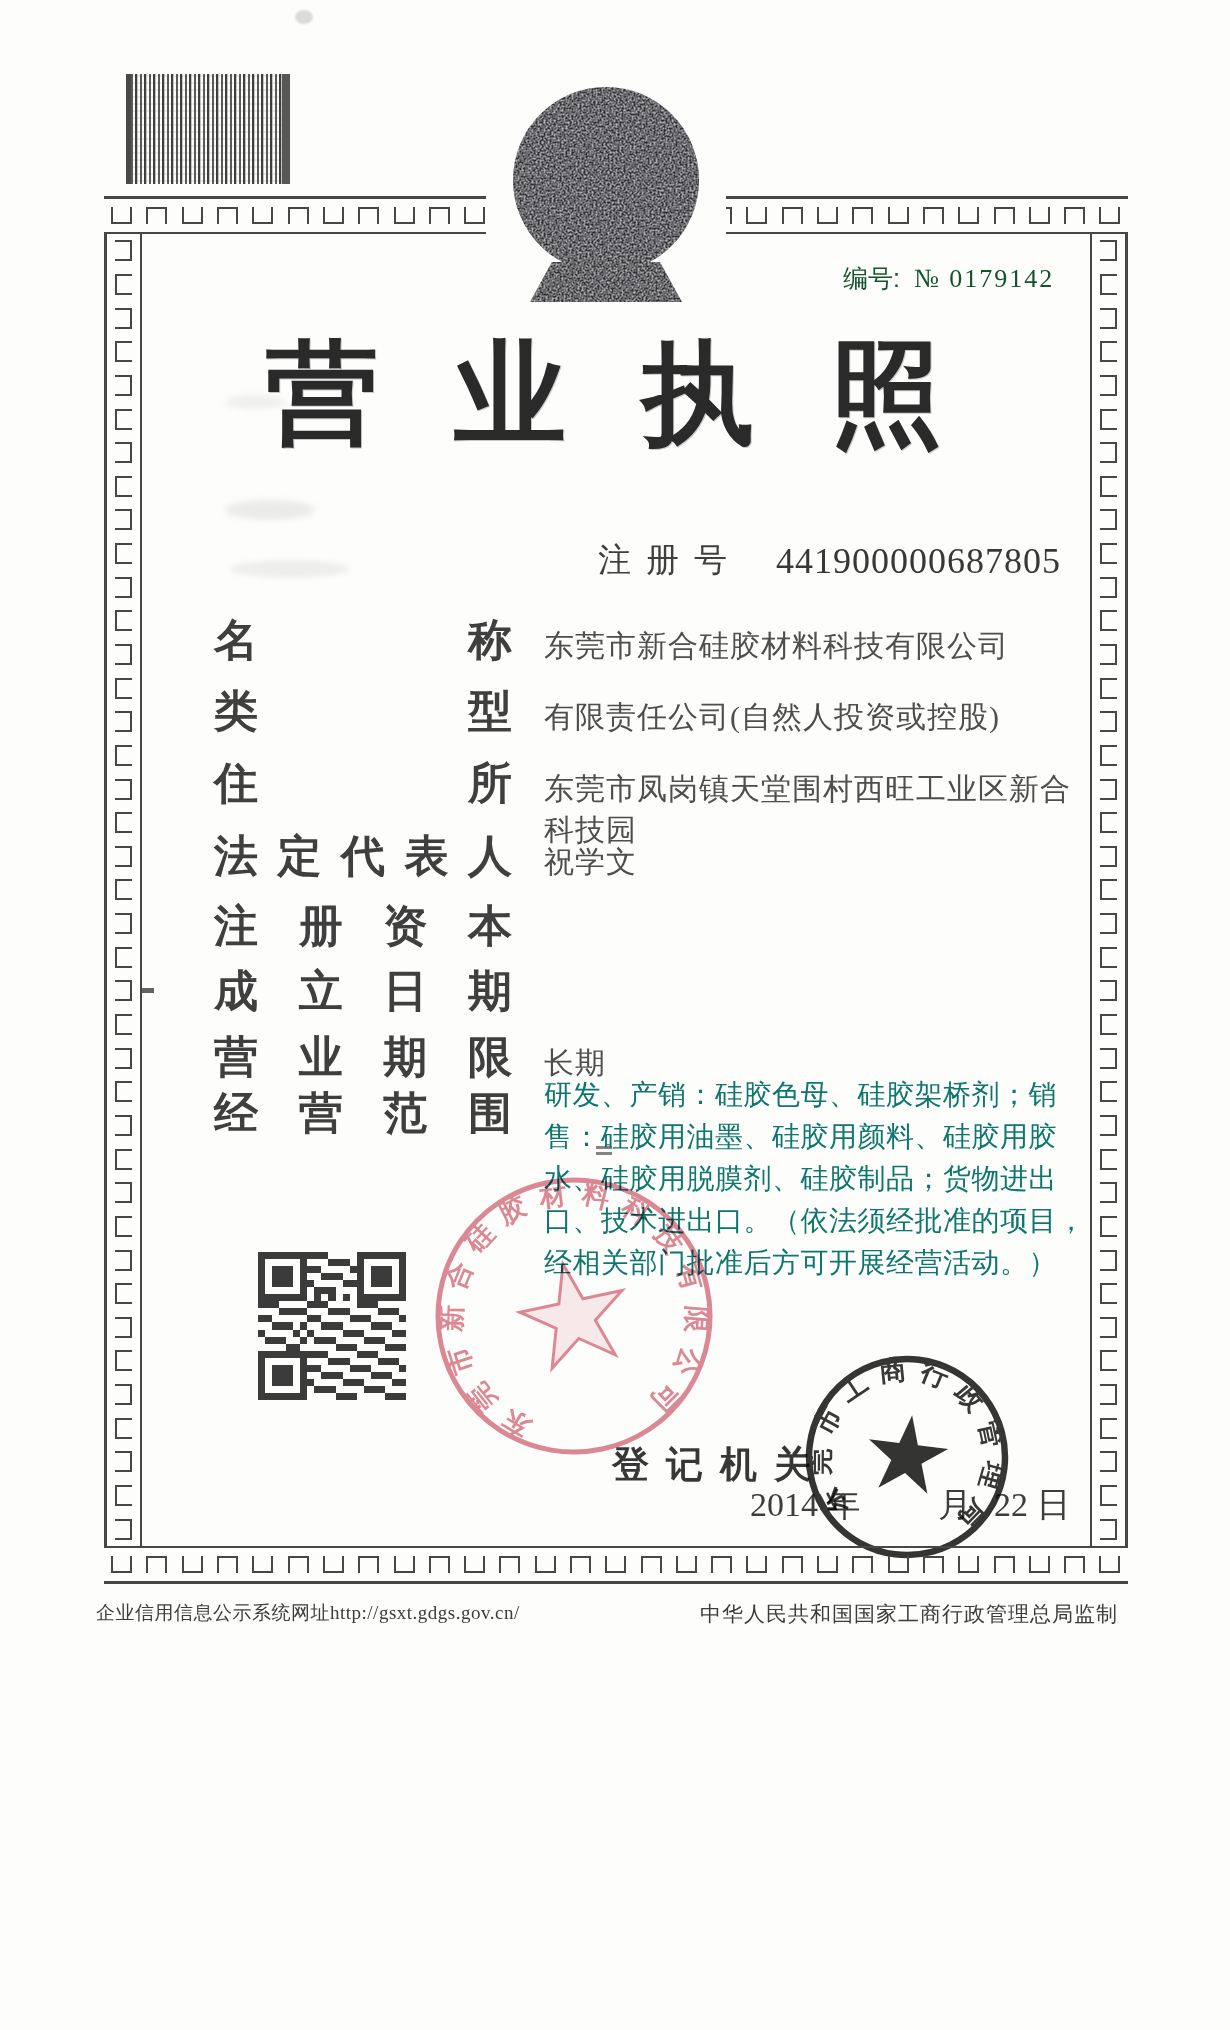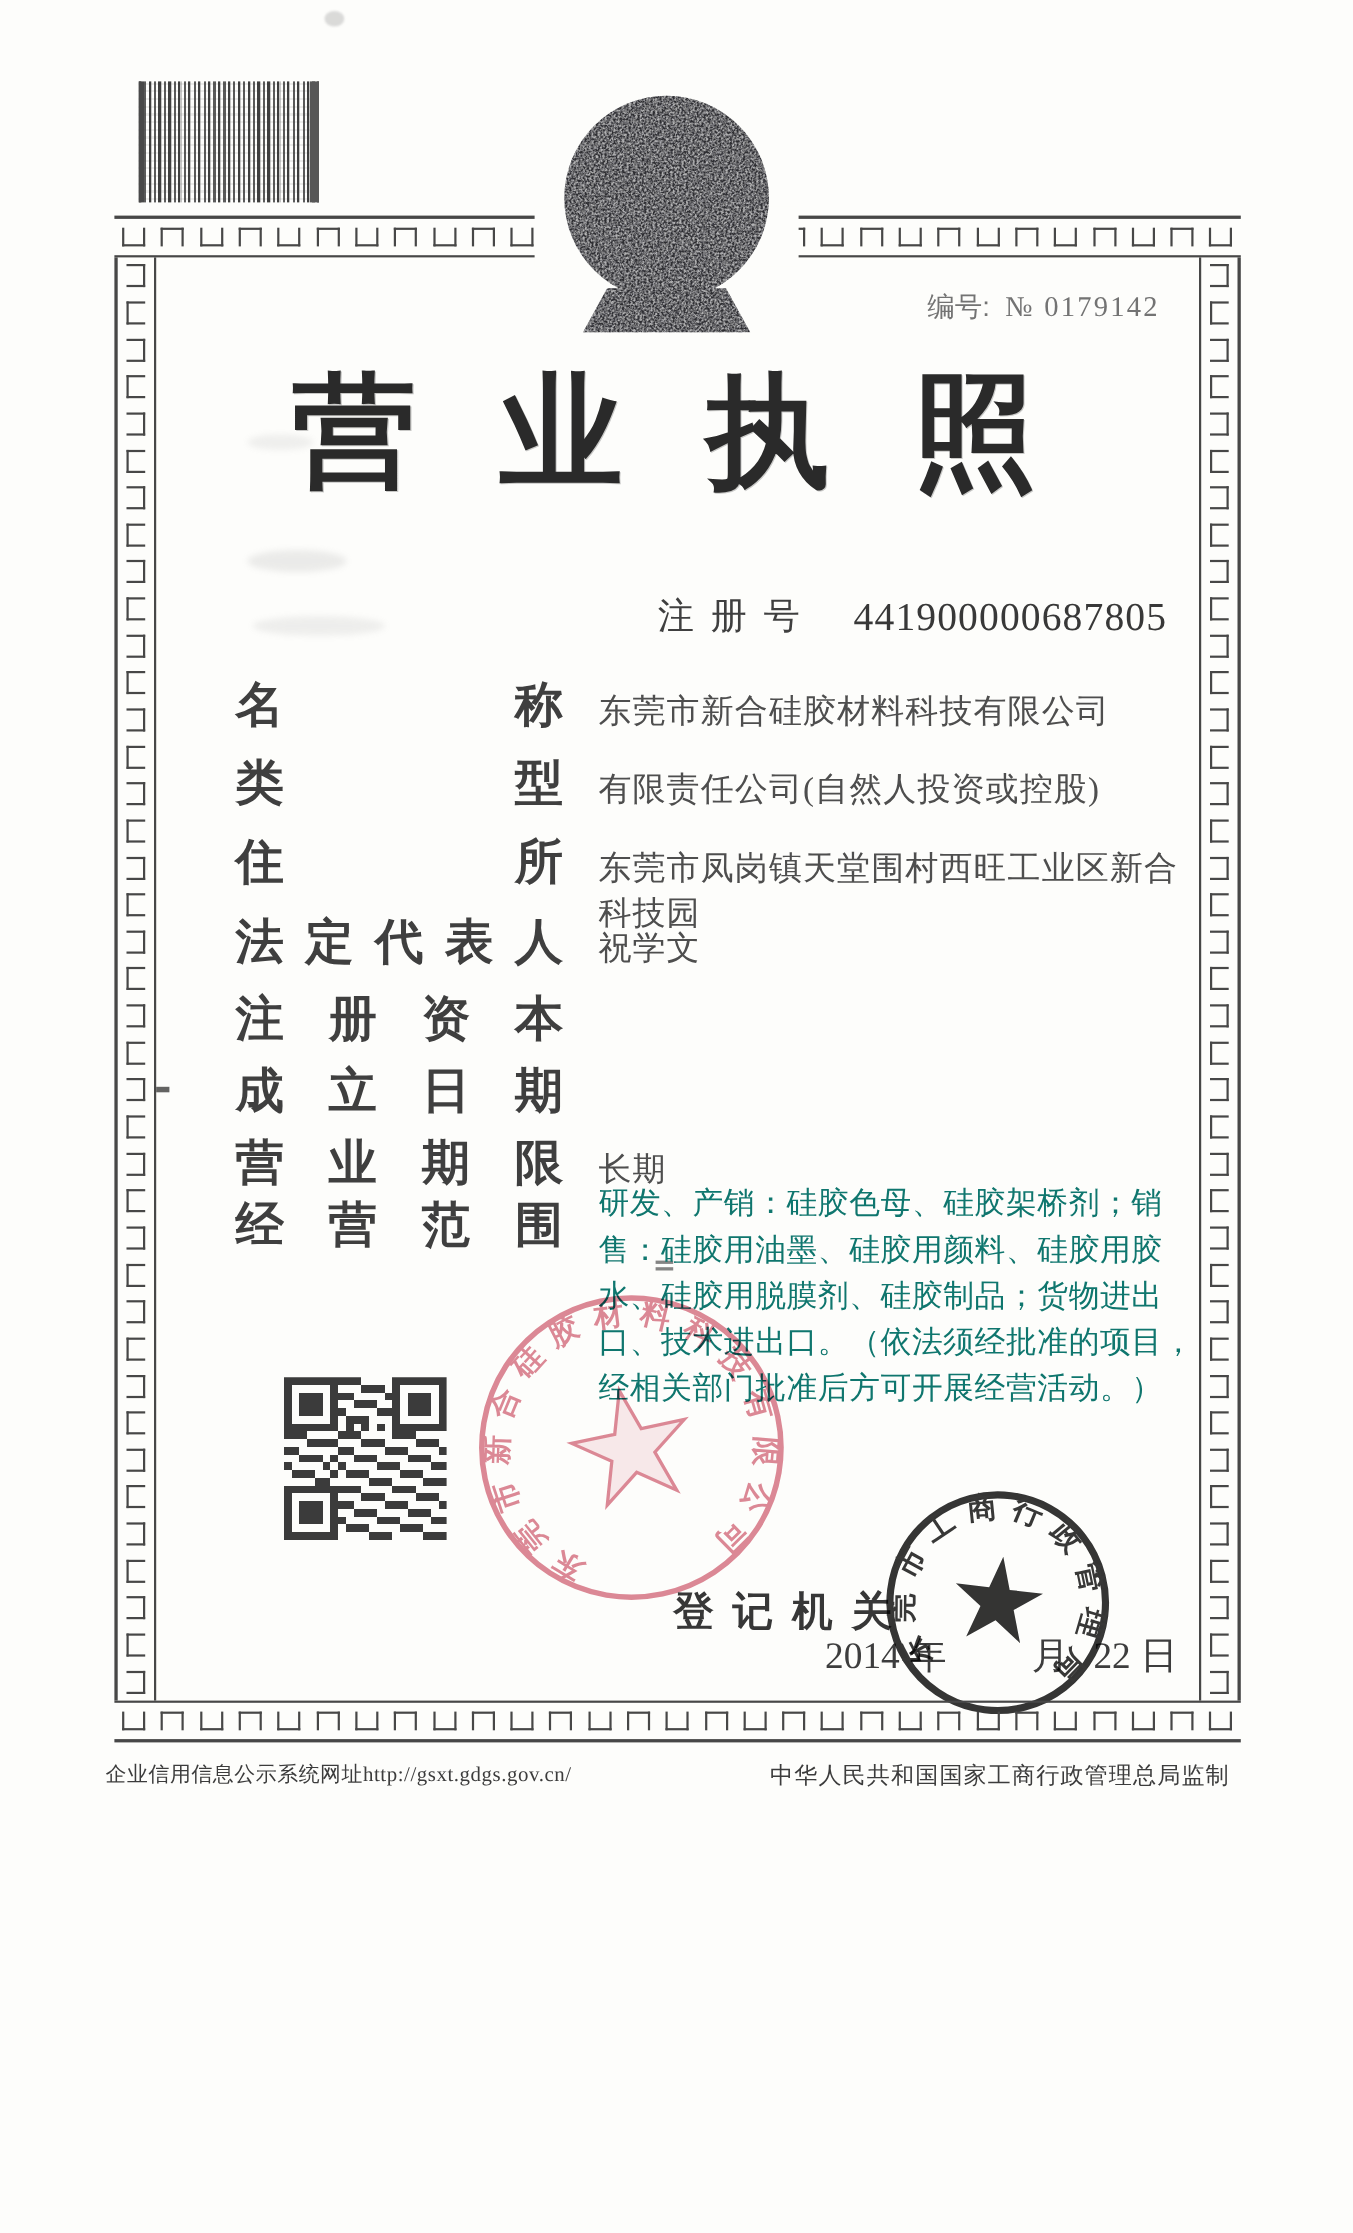--- a/index.html
+++ b/index.html
@@ -32,21 +32,21 @@
   .edge-right{right:0;top:38px;width:38px;height:calc(100% - 76px);border-right:3px solid #474747;border-left:2px solid #474747;flex-direction:column;justify-content:space-around;align-items:center;}
   .edge i{display:block;flex:none;border:2.5px solid #474747;}
   .edge-top i,.edge-bottom i{width:21px;height:17px;margin:0 3px;}
   .edge-top .ua,.edge-bottom .ua{border-top:none;}
   .edge-top .ub,.edge-bottom .ub{border-bottom:none;}
   .edge-left i,.edge-right i{width:17px;height:21px;margin:3px 0;}
   .edge-left .ua,.edge-right .ua{border-left:none;}
   .edge-left .ub,.edge-right .ub{border-right:none;}
 
   
-  .serial{position:absolute;left:843px;top:262px;z-index:5;color:#737373;font-size:25px;display:flex;gap:14px;align-items:baseline;}
+  .serial{position:absolute;left:843px;top:262px;z-index:5;color:#14532d;font-size:25px;display:flex;gap:14px;align-items:baseline;}
   .serial .no{font-family:"Liberation Serif",serif;font-weight:normal;font-size:26px;letter-spacing:2px;}
   .title{position:absolute;left:266px;top:326px;width:676px;display:flex;justify-content:space-between;
     font-size:112px;font-weight:900;color:#2a2a2a;font-family:"DejaVu Sans",sans-serif;line-height:1.2;
     text-shadow:1px 1px 0 rgba(120,120,120,.4);}
   .regno{position:absolute;left:598px;top:538px;display:flex;align-items:center;gap:34px;color:#3f3f3f;}
   .regno .lab{font-size:33px;letter-spacing:15px;font-family:"Liberation Serif",serif;}
   .regno .val{font-size:36px;font-family:Liberation Serif, serif;letter-spacing:1px;color:#383838;}
 
   .frow{position:absolute;left:214px;width:886px;display:flex;align-items:flex-start;}
   .flabel{width:298px;flex:none;display:flex;justify-content:space-between;font-size:44px;color:#3f3f3f;

